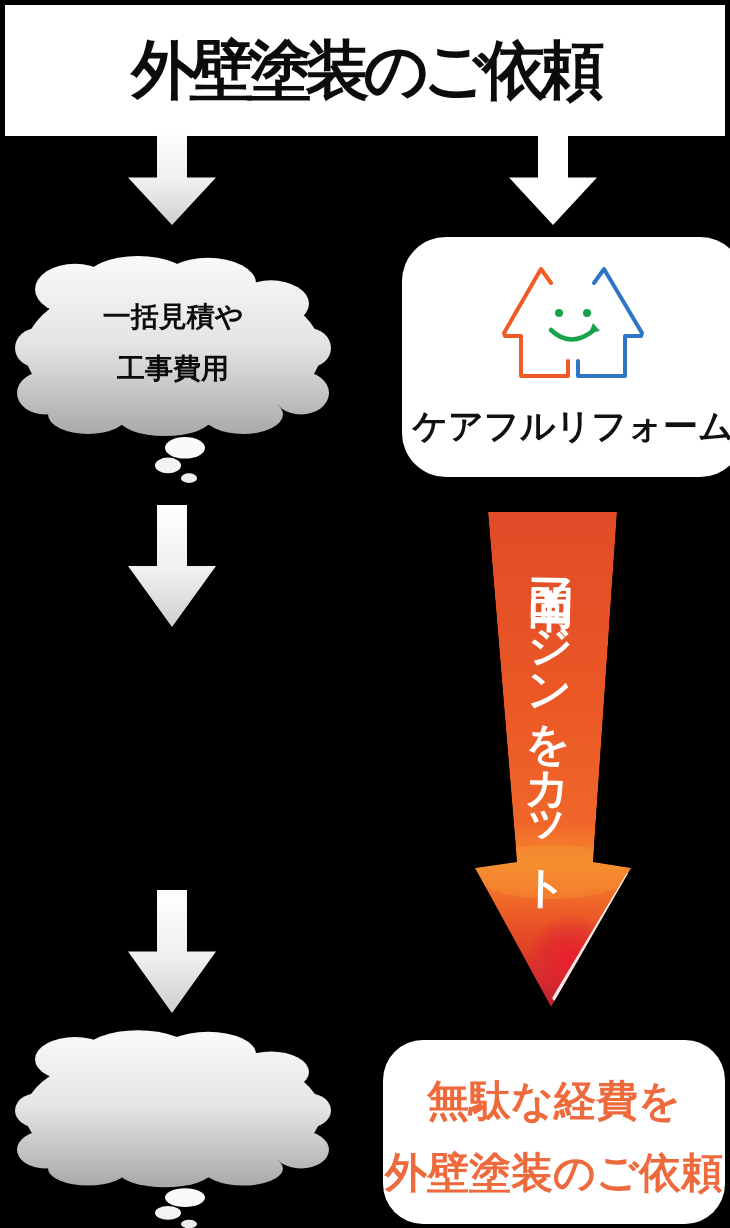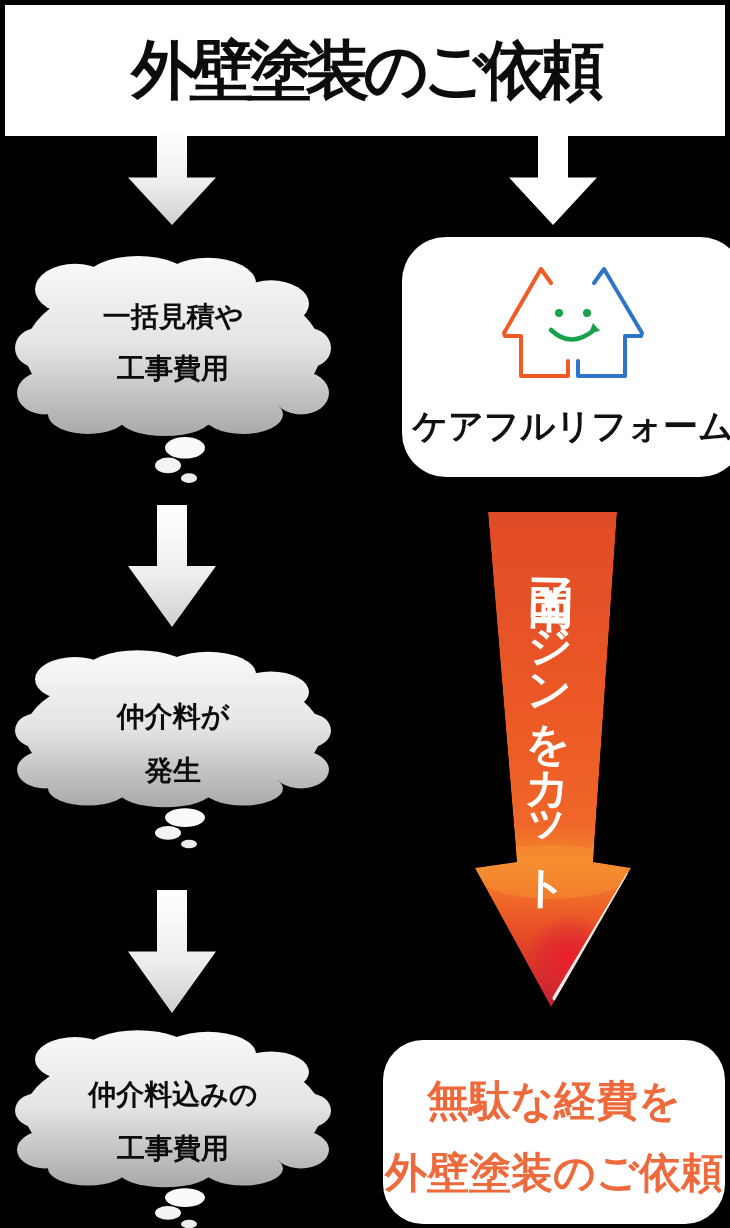--- a/index.html
+++ b/index.html
@@ -106,42 +106,29 @@
     <div class="bubble-text" style="top:41px;line-height:52px">
       <span style="display:block">一括見積や</span>
       <span style="display:block">工事費用</span>
     </div>
   </div>
 
   <svg class="abs" style="left:128px;top:505px" width="88" height="122" viewBox="0 0 88 96" preserveAspectRatio="none">
     <use href="#arrowShape" fill="url(#gradArrow)"></use>
   </svg>
 
-  <div class="bubble" style="top:645px;height:205px">
-    <svg viewBox="0 0 320 240" preserveAspectRatio="none">
-      <use href="#cloudShape"></use>
-    </svg>
-    <div class="bubble-text" style="top:45px">
-      <span style="display:block">仲介料が</span>
-      <span style="display:block">発生</span>
-    </div>
-  </div>
 
   <svg class="abs" style="left:128px;top:890px" width="88" height="123" viewBox="0 0 88 96" preserveAspectRatio="none">
     <use href="#arrowShape" fill="url(#gradArrow)"></use>
   </svg>
 
   <div class="bubble" style="top:1025px;height:205px">
     <svg viewBox="0 0 320 240" preserveAspectRatio="none">
       <use href="#cloudShape"></use>
     </svg>
-    <div class="bubble-text" style="top:43px">
-      <span style="display:block">仲介料込みの</span>
-      <span style="display:block">工事費用</span>
-    </div>
   </div>
 
   <svg class="abs" style="left:509px;top:130px" width="88" height="95" viewBox="0 0 88 96" preserveAspectRatio="none">
     <use href="#arrowShape" fill="#ffffff"></use>
   </svg>
 
   <div class="brand-card">
     <svg class="abs" style="left:96px;top:27px" width="150" height="118" viewBox="-3 -3 150 118">
       <g fill="none" stroke-linecap="round" stroke-linejoin="round" stroke-width="4">
         <path d="M 50,16 L 40,2 L 3,66 L 4,69 L 20,69 L 20,109 L 67,109 L 67,94" stroke="#f15a24"></path>

